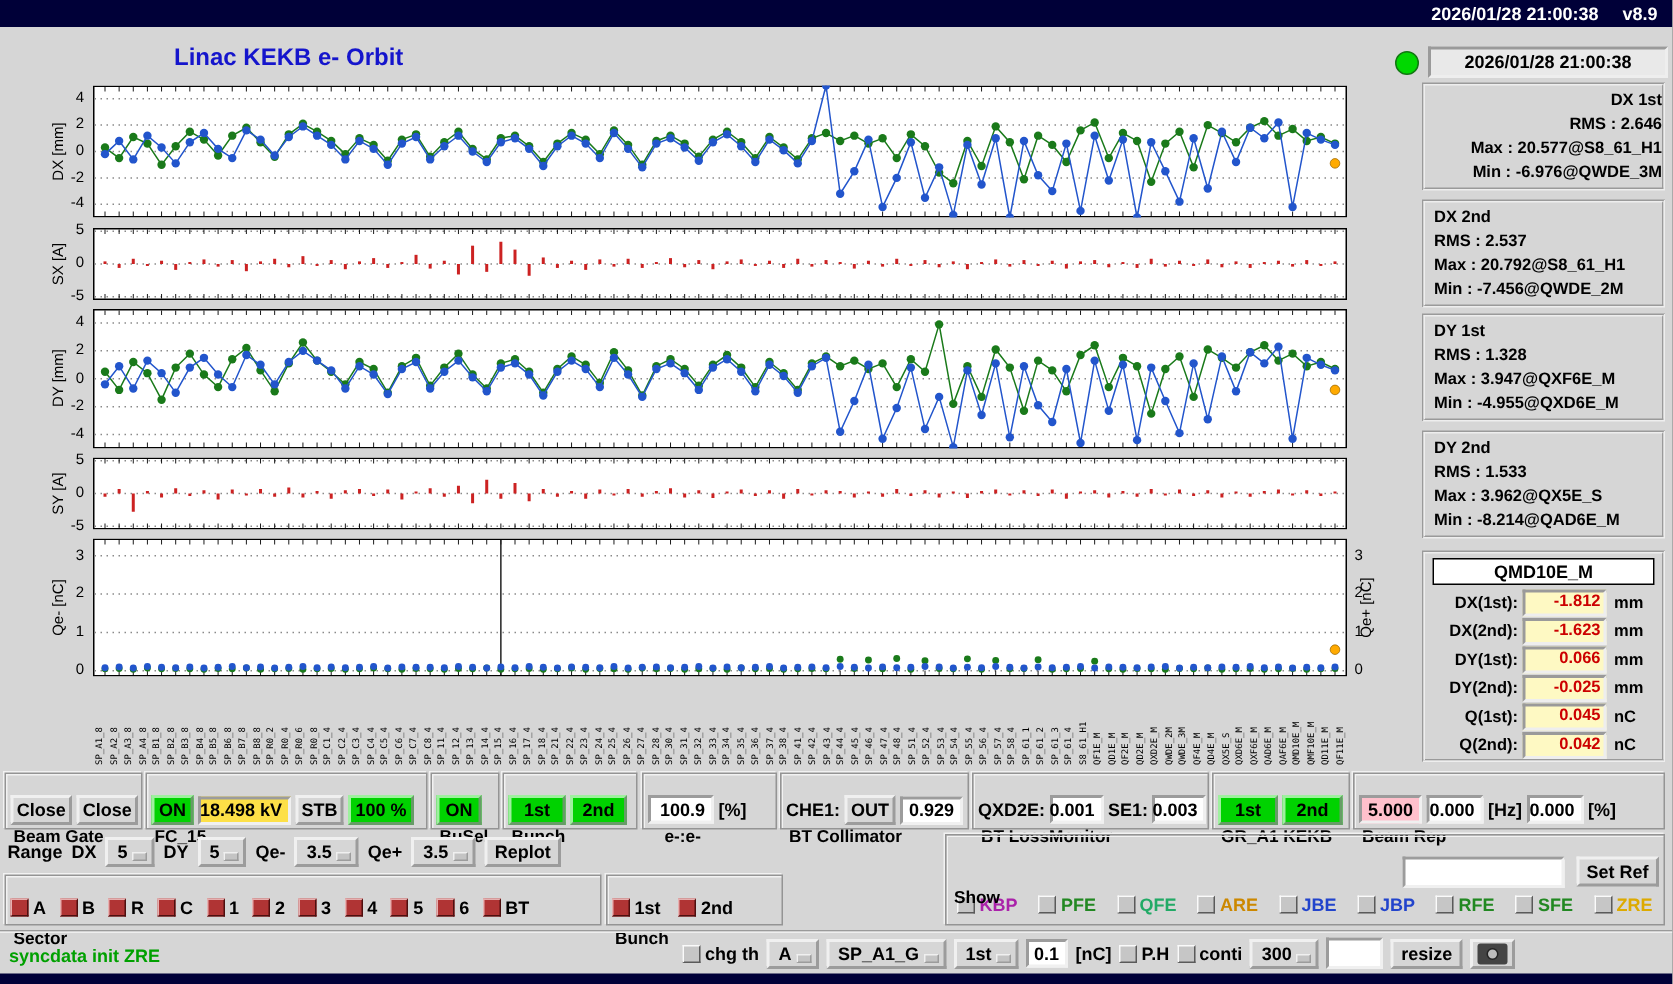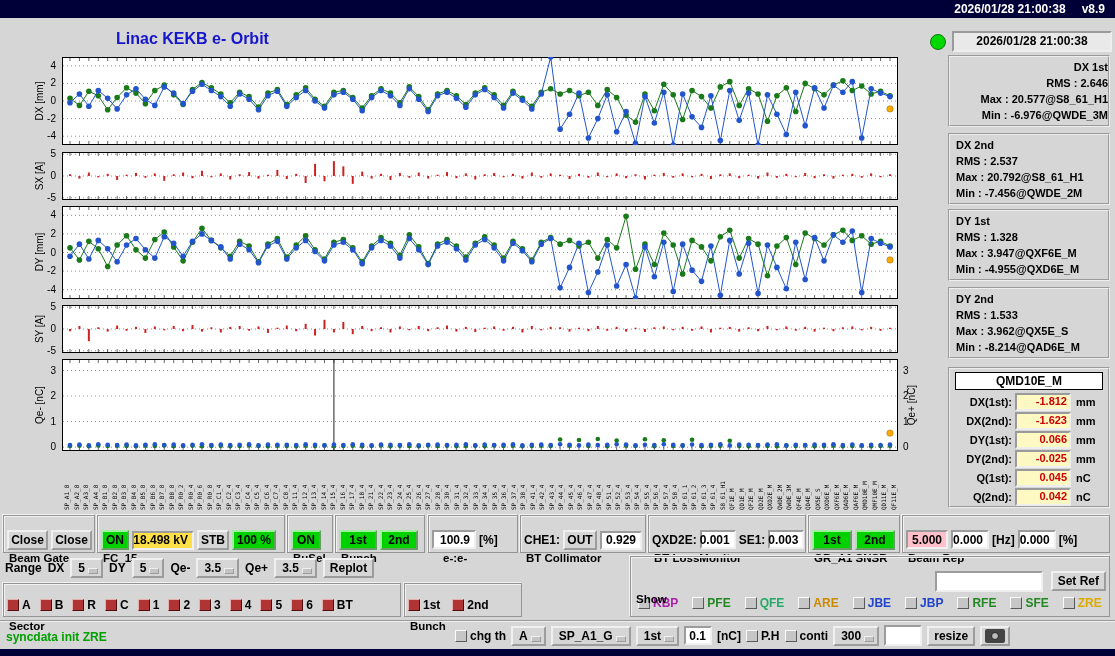--- a/index.html
+++ b/index.html
@@ -2028,21 +2028,21 @@
     <span class="gtitle">BT LossMonitor</span>
     <div class="ctr">
       <span class="glabel">QXD2E:</span>
       <span class="field" style="width:36px">0.001</span>
       <span class="glabel">SE1:</span>
       <span class="field" style="width:36px">0.003</span>
     </div>
   </div>
 
   <div class="grp" id="g-gr">
-    <span class="gtitle">GR_A1 SNSR</span>
+    <span class="gtitle">GR_A1 KEKB</span>
     <div class="ctr">
       <span class="btn green" style="width:40px">1st</span>
       <span class="btn green" style="width:40px">2nd</span>
     </div>
   </div>
 
   <div class="grp" id="g-beamrep">
     <span class="gtitle">Beam Rep</span>
     <div class="ctr">
       <span class="field pink" style="width:42px">5.000</span>

